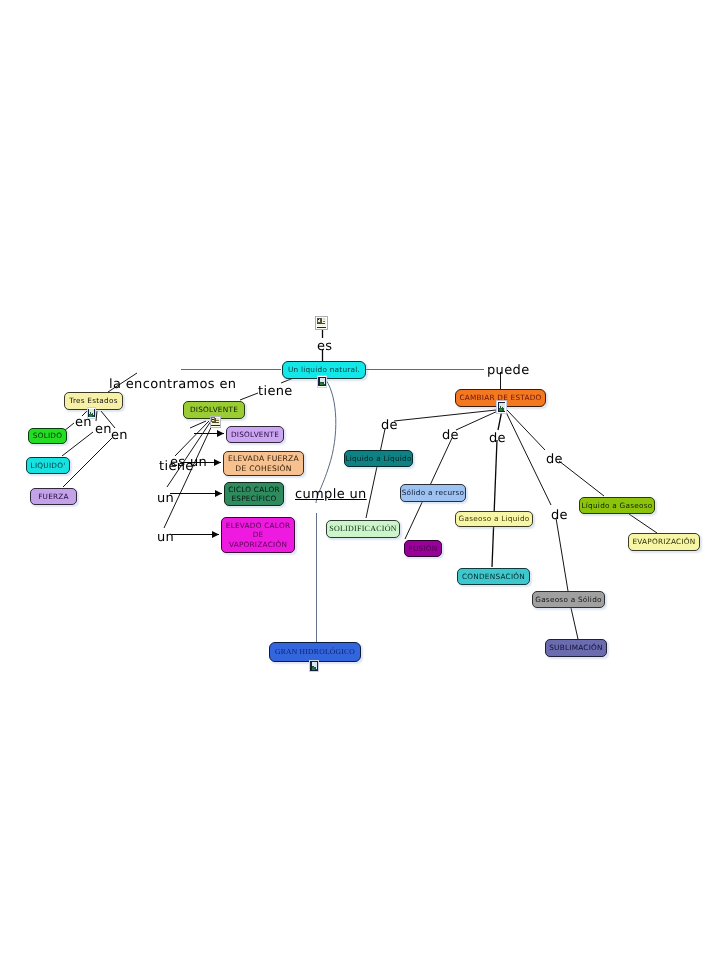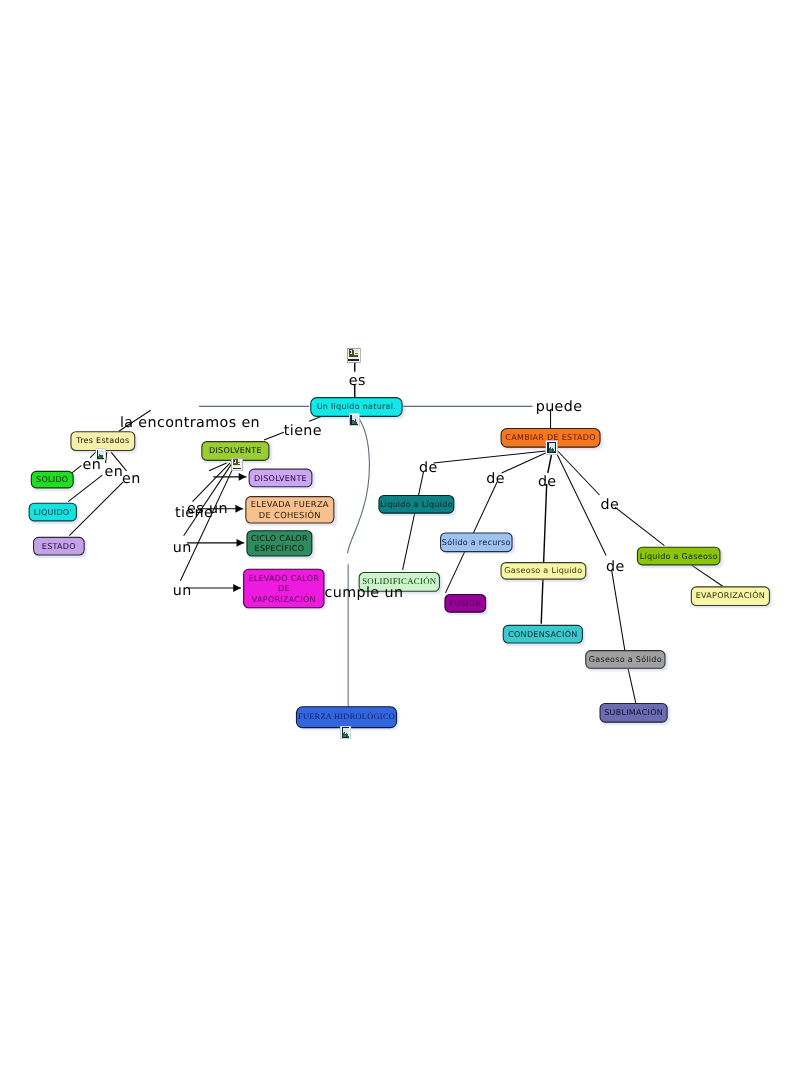--- a/index.html
+++ b/index.html
@@ -57,31 +57,31 @@
       <polyline points="571,608 578,639" fill="none" stroke="#080808" stroke-width="0.95"></polyline>
       <polyline points="507,410 545,450" fill="none" stroke="#080808" stroke-width="0.95"></polyline>
       <polyline points="559,461 604,496" fill="none" stroke="#080808" stroke-width="0.95"></polyline>
       <polyline points="629,514 657,533" fill="none" stroke="#080808" stroke-width="0.95"></polyline>
       <polyline points="316.5,513 316.5,642" fill="none" stroke="#5b6a82" stroke-width="0.95"></polyline>
     </svg>
   <div class="node" style="left: 282px; top: 361px; width: 84px; height: 18px; background: rgb(18, 232, 232); color: rgb(10, 64, 64); border-color: rgb(5, 58, 58); font-size: 7.3px; border-radius: 6px; font-family: &quot;DejaVu Sans&quot;, sans-serif; box-shadow: rgba(150, 170, 210, 0.3) 1.5px 1.5px 1.6px;"><span>Un liquido natural.</span></div>
   <div class="node" style="left: 64px; top: 392px; width: 59px; height: 18px; background: rgb(247, 240, 168); color: rgb(20, 20, 10); border-color: rgb(58, 56, 39); font-size: 7.3px; border-radius: 5px; font-family: &quot;DejaVu Sans&quot;, sans-serif; box-shadow: rgba(150, 170, 210, 0.3) 1.5px 1.5px 1.6px;"><span>Tres Estados</span></div>
   <div class="node" style="left: 28px; top: 428px; width: 39px; height: 16px; background: rgb(34, 221, 34); color: rgb(4, 42, 6); border-color: rgb(9, 58, 9); font-size: 7.3px; border-radius: 5px; font-family: &quot;DejaVu Sans&quot;, sans-serif; box-shadow: rgba(150, 170, 210, 0.3) 1.5px 1.5px 1.6px;"><span>SOLIDO</span></div>
   <div class="node" style="left: 26px; top: 457px; width: 44px; height: 17px; background: rgb(23, 226, 226); color: rgb(6, 56, 58); border-color: rgb(6, 58, 58); font-size: 7.3px; border-radius: 5px; font-family: &quot;DejaVu Sans&quot;, sans-serif; box-shadow: rgba(150, 170, 210, 0.3) 1.5px 1.5px 1.6px;"><span>LIQUIDO'</span></div>
-  <div class="node" style="left: 30px; top: 488px; width: 47px; height: 17px; background: rgb(196, 162, 232); color: rgb(35, 7, 66); border-color: rgb(49, 41, 58); font-size: 7.3px; border-radius: 5px; font-family: &quot;DejaVu Sans&quot;, sans-serif; box-shadow: rgba(150, 170, 210, 0.3) 1.5px 1.5px 1.6px;"><span>ESTADO</span></div>
+  <div class="node" style="left: 30px; top: 488px; width: 47px; height: 17px; background: rgb(196, 162, 232); color: rgb(35, 7, 66); border-color: rgb(49, 41, 58); font-size: 7.3px; border-radius: 5px; font-family: &quot;DejaVu Sans&quot;, sans-serif; box-shadow: rgba(150, 170, 210, 0.3) 1.5px 1.5px 1.6px;"><span>FUERZA</span></div>
   <div class="node" style="left: 183px; top: 401px; width: 62px; height: 18px; background: rgb(154, 204, 51); color: rgb(15, 24, 4); border-color: rgb(44, 58, 15); font-size: 7.3px; border-radius: 5px; font-family: &quot;DejaVu Sans&quot;, sans-serif; box-shadow: rgba(150, 170, 210, 0.3) 1.5px 1.5px 1.6px;"><span>DISOLVENTE</span></div>
   <div class="node" style="left: 226px; top: 426px; width: 58px; height: 17px; background: rgb(205, 166, 242); color: rgb(35, 7, 66); border-color: rgb(49, 40, 58); font-size: 7.3px; border-radius: 5px; font-family: &quot;DejaVu Sans&quot;, sans-serif; box-shadow: rgba(150, 170, 210, 0.3) 1.5px 1.5px 1.6px;"><span>DISOLVENTE</span></div>
   <div class="node" style="left: 223px; top: 451px; width: 81px; height: 25px; background: rgb(247, 192, 143); color: rgb(42, 25, 6); border-color: rgb(58, 45, 34); font-size: 7.6px; border-radius: 5px; font-family: &quot;DejaVu Sans&quot;, sans-serif; box-shadow: rgba(150, 170, 210, 0.3) 1.5px 1.5px 1.6px;"><span>ELEVADA FUERZA
 DE COHESIÓN</span></div>
   <div class="node" style="left: 224px; top: 482px; width: 60px; height: 24px; background: rgb(47, 138, 94); color: rgb(4, 24, 15); border-color: rgb(14, 41, 28); font-size: 7.3px; border-radius: 5px; font-family: &quot;DejaVu Sans&quot;, sans-serif; box-shadow: rgba(150, 170, 210, 0.3) 1.5px 1.5px 1.6px;"><span>CICLO CALOR
 ESPECÍFICO</span></div>
   <div class="node" style="left: 221px; top: 517px; width: 74px; height: 36px; background: rgb(238, 26, 224); color: rgb(86, 8, 79); border-color: rgb(58, 6, 55); font-size: 7.3px; border-radius: 5px; font-family: &quot;DejaVu Sans&quot;, sans-serif; box-shadow: rgba(150, 170, 210, 0.3) 1.5px 1.5px 1.6px;"><span>ELEVADO CALOR
 DE
 VAPORIZACIÓN</span></div>
-  <div class="node" style="left: 269px; top: 642px; width: 92px; height: 20px; background: rgb(51, 102, 221); color: rgb(12, 31, 110); border-color: rgb(13, 27, 58); font-size: 7.6px; border-radius: 6px; font-family: &quot;Liberation Serif&quot;, serif; box-shadow: rgba(150, 170, 210, 0.3) 1.5px 1.5px 1.6px;"><span>FUERZA HIDROLÓGICO</span></div>
+  <div class="node" style="left: 269px; top: 642px; width: 92px; height: 20px; background: rgb(51, 102, 221); color: rgb(12, 31, 110); border-color: rgb(13, 27, 58); font-size: 7.6px; border-radius: 6px; font-family: &quot;Liberation Serif&quot;, serif; box-shadow: rgba(150, 170, 210, 0.3) 1.5px 1.5px 1.6px;"><span>GRAN HIDROLÓGICO</span></div>
   <div class="node" style="left: 455px; top: 389px; width: 91px; height: 18px; background: rgb(243, 120, 32); color: rgb(107, 21, 8); border-color: rgb(58, 29, 8); font-size: 7.3px; border-radius: 6px; font-family: &quot;DejaVu Sans&quot;, sans-serif; box-shadow: rgba(150, 170, 210, 0.3) 1.5px 1.5px 1.6px;"><span>CAMBIAR DE ESTADO</span></div>
   <div class="node" style="left: 344px; top: 450px; width: 69px; height: 17px; background: rgb(14, 129, 133); color: rgb(4, 32, 31); border-color: rgb(4, 39, 40); font-size: 7.3px; border-radius: 5px; font-family: &quot;DejaVu Sans&quot;, sans-serif; box-shadow: rgba(150, 170, 210, 0.3) 1.5px 1.5px 1.6px;"><span>Liquido a Líquido</span></div>
   <div class="node" style="left: 326px; top: 520px; width: 74px; height: 18px; background: rgb(204, 245, 204); color: rgb(12, 42, 12); border-color: rgb(48, 58, 48); font-size: 8px; border-radius: 5px; font-family: &quot;Liberation Serif&quot;, serif; box-shadow: rgba(150, 170, 210, 0.3) 1.5px 1.5px 1.6px;"><span>SOLIDIFICACIÓN</span></div>
   <div class="node" style="left: 400px; top: 484px; width: 66px; height: 18px; background: rgb(157, 194, 240); color: rgb(12, 26, 56); border-color: rgb(38, 47, 58); font-size: 7.3px; border-radius: 5px; font-family: &quot;DejaVu Sans&quot;, sans-serif; box-shadow: rgba(150, 170, 210, 0.3) 1.5px 1.5px 1.6px;"><span>Sólido a recurso</span></div>
   <div class="node" style="left: 404px; top: 540px; width: 38px; height: 17px; background: rgb(153, 0, 153); color: rgb(77, 0, 77); border-color: rgb(46, 0, 46); font-size: 7.3px; border-radius: 5px; font-family: &quot;DejaVu Sans&quot;, sans-serif; box-shadow: rgba(150, 170, 210, 0.3) 1.5px 1.5px 1.6px;"><span>FUSIÓN</span></div>
   <div class="node" style="left: 455px; top: 511px; width: 78px; height: 16px; background: rgb(247, 245, 166); color: rgb(58, 58, 6); border-color: rgb(58, 58, 39); font-size: 7.3px; border-radius: 5px; font-family: &quot;DejaVu Sans&quot;, sans-serif; box-shadow: rgba(150, 170, 210, 0.3) 1.5px 1.5px 1.6px;"><span>Gaseoso a Liquido</span></div>
   <div class="node" style="left: 457px; top: 568px; width: 73px; height: 17px; background: rgb(60, 200, 204); color: rgb(5, 37, 40); border-color: rgb(17, 57, 58); font-size: 7.3px; border-radius: 5px; font-family: &quot;DejaVu Sans&quot;, sans-serif; box-shadow: rgba(150, 170, 210, 0.3) 1.5px 1.5px 1.6px;"><span>CONDENSACIÓN</span></div>
   <div class="node" style="left: 532px; top: 591px; width: 73px; height: 17px; background: rgb(160, 160, 160); color: rgb(21, 21, 21); border-color: rgb(48, 48, 48); font-size: 7.3px; border-radius: 5px; font-family: &quot;DejaVu Sans&quot;, sans-serif; box-shadow: rgba(150, 170, 210, 0.3) 1.5px 1.5px 1.6px;"><span>Gaseoso a Sólido</span></div>
   <div class="node" style="left: 545px; top: 639px; width: 62px; height: 18px; background: rgb(107, 107, 176); color: rgb(16, 16, 48); border-color: rgb(32, 32, 53); font-size: 7.3px; border-radius: 5px; font-family: &quot;DejaVu Sans&quot;, sans-serif; box-shadow: rgba(150, 170, 210, 0.3) 1.5px 1.5px 1.6px;"><span>SUBLIMACIÓN</span></div>
   <div class="node" style="left: 579px; top: 497px; width: 76px; height: 17px; background: rgb(139, 196, 10); color: rgb(19, 30, 2); border-color: rgb(41, 58, 3); font-size: 7.3px; border-radius: 5px; font-family: &quot;DejaVu Sans&quot;, sans-serif; box-shadow: rgba(150, 170, 210, 0.3) 1.5px 1.5px 1.6px;"><span>Líquido a Gaseoso</span></div>
@@ -90,21 +90,21 @@
   <div class="lbl" style="left: 109px; top: 378px;">la encontramos en</div>
   <div class="lbl" style="left: 487px; top: 364px; text-align: right;">puede</div>
   <div class="lbl" style="left: 258px; top: 385px;">tiene</div>
   <div class="lbl" style="left: 75px; top: 416px;">en</div>
   <div class="lbl" style="left: 95px; top: 423px;">en</div>
   <div class="lbl" style="left: 111px; top: 429px;">en</div>
   <div class="lbl" style="left: 170px; top: 456px;">es un</div>
   <div class="lbl" style="left: 159px; top: 460px;">tiene</div>
   <div class="lbl" style="left: 157px; top: 492px;">un</div>
   <div class="lbl" style="left: 157px; top: 531px;">un</div>
-  <div class="lbl" style="left: 295px; top: 533px;">cumple un</div>
+  <div class="lbl" style="left: 295px; top: 488px; text-decoration: underline;">cumple un</div>
   <div class="lbl" style="left: 381px; top: 419px;">de</div>
   <div class="lbl" style="left: 442px; top: 429px;">de</div>
   <div class="lbl" style="left: 489px; top: 432px;">de</div>
   <div class="lbl" style="left: 546px; top: 453px;">de</div>
   <div class="lbl" style="left: 551px; top: 509px;">de</div>
   <div class="icon" style="left: 315px; top: 315px; width: 13px; height: 14px;"><svg width="13" height="14" viewBox="0 0 12 13" shape-rendering="crispEdges">
         <rect x="0.4" y="0.4" width="11.2" height="12.2" fill="#fdfdfa" stroke="#9aa1ad" stroke-width="0.8"></rect>
         <rect x="1.6" y="1.5" width="8.8" height="8.2" fill="#f4f2e0"></rect>
         <rect x="2.1" y="2.0" width="3.0" height="3.6" fill="#efeec8" stroke="#23230f" stroke-width="0.7"></rect>
         <circle cx="3.3" cy="3.4" r="0.8" fill="#17170a"></circle>

